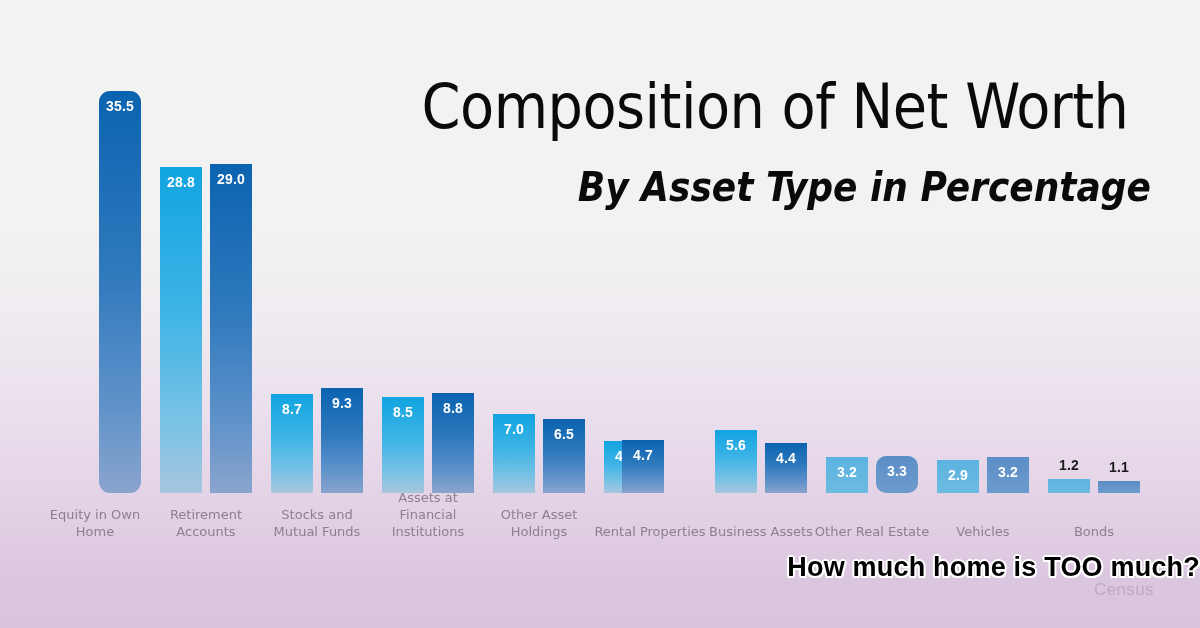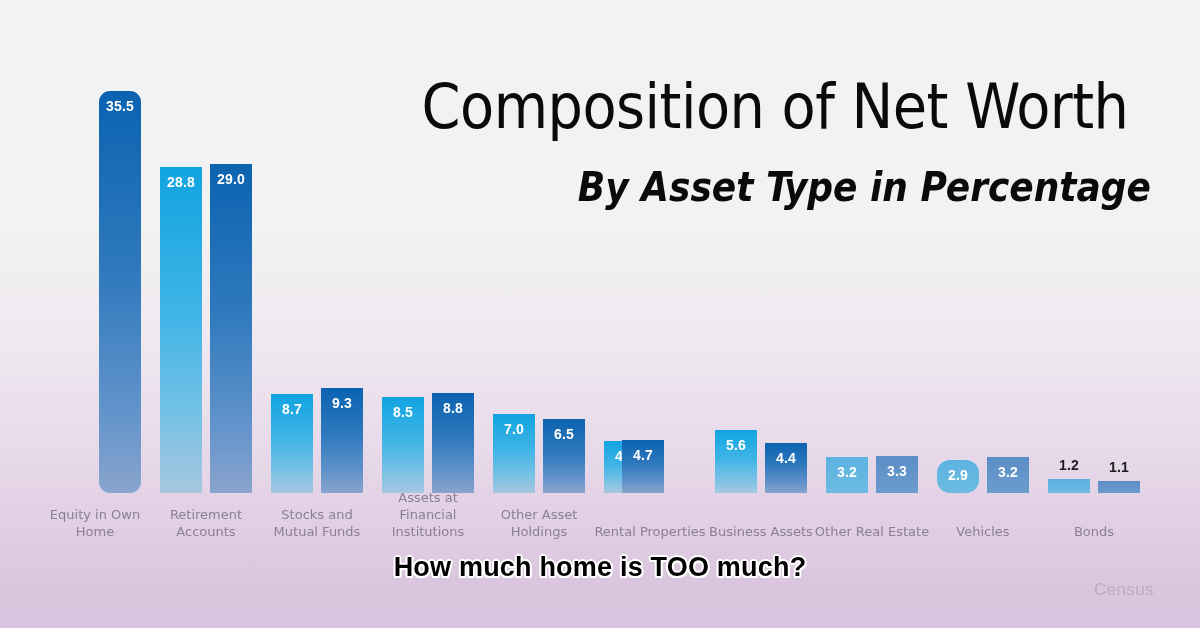--- a/index.html
+++ b/index.html
@@ -110,21 +110,21 @@
     color: #8b7f92;
     font-family: "DejaVu Sans", "Liberation Sans", sans-serif;
   }
 
   
   #caption {
     position: absolute;
     left: 0;
     right: 0;
     top: 552px;
-    text-align: center;
+    text-align: right;
     font-size: 27px;
     font-weight: 700;
     color: #000000;
     letter-spacing: 0.2px;
     text-shadow:
        2px 0 0 #fff, -2px 0 0 #fff, 0 2px 0 #fff, 0 -2px 0 #fff,
        1.5px 1.5px 0 #fff, -1.5px 1.5px 0 #fff, 1.5px -1.5px 0 #fff, -1.5px -1.5px 0 #fff;
   }
 
   
@@ -178,24 +178,24 @@
       </div>
       <div class="bar light" style="left: 715px; width: 42px; height: 63.4667px;">
         <div class="bar-value">5.6</div>
       </div>
       <div class="bar dark" style="left: 765px; width: 42px; height: 49.8667px;">
         <div class="bar-value">4.4</div>
       </div>
       <div class="bar light short" style="left: 826px; width: 42px; height: 36.2667px;">
         <div class="bar-value">3.2</div>
       </div>
-      <div class="bar dark short" style="left: 876px; width: 42px; height: 37.4px;">
+      <div class="bar dark short" style="left: 876px; width: 42px; height: 37.4px; border-radius: 10px;">
         <div class="bar-value">3.3</div>
       </div>
-      <div class="bar light short" style="left: 937px; width: 42px; height: 32.8667px; border-radius: 13px;">
+      <div class="bar light short" style="left: 937px; width: 42px; height: 32.8667px;">
         <div class="bar-value">2.9</div>
       </div>
       <div class="bar dark short" style="left: 987px; width: 42px; height: 36.2667px;">
         <div class="bar-value">3.2</div>
       </div>
       <div class="bar light short" style="left: 1048px; width: 42px; height: 13.6px;">
         <div class="bar-value outside">1.2</div>
       </div>
       <div class="bar dark short" style="left: 1098px; width: 42px; height: 12.4667px;">
         <div class="bar-value outside">1.1</div>

